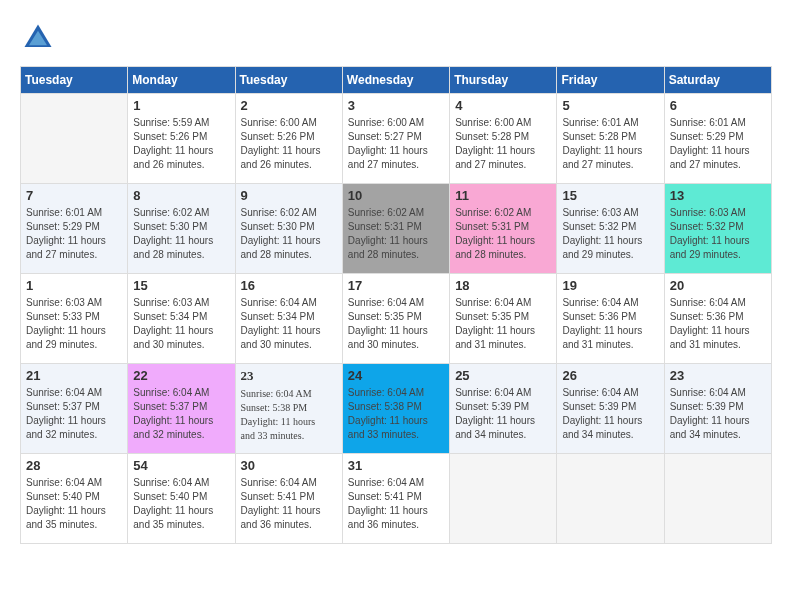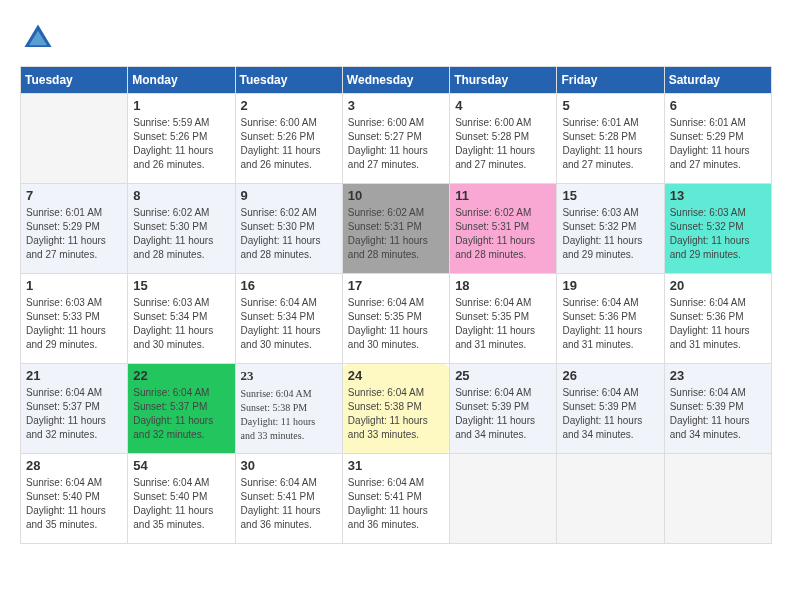--- a/index.html
+++ b/index.html
@@ -269,35 +269,35 @@
         </td>
       </tr>
       <tr>
         <td style="background: rgb(240, 244, 250);">
           <div class="day-number">21</div>
           <div class="day-info" style="white-space: pre-line;">Sunrise: 6:04 AM
 Sunset: 5:37 PM
 Daylight: 11 hours
 and 32 minutes.</div>
         </td>
-        <td style="background: #22c55e;">
+        <td style="background: #f0abfc;">
           <div class="day-number">22</div>
           <div class="day-info" style="white-space: pre-line;">Sunrise: 6:04 AM
 Sunset: 5:37 PM
 Daylight: 11 hours
 and 32 minutes.</div>
         </td>
         <td style="background: rgb(240, 244, 250); font-family: Liberation Serif, serif;">
           <div class="day-number">23</div>
           <div class="day-info" style="white-space: pre-line;">Sunrise: 6:04 AM
 Sunset: 5:38 PM
 Daylight: 11 hours
 and 33 minutes.</div>
         </td>
-        <td style="background: #fef9c3; border-radius: 7px;">
+        <td style="background: #0ea5e9;">
           <div class="day-number">24</div>
           <div class="day-info" style="white-space: pre-line;">Sunrise: 6:04 AM
 Sunset: 5:38 PM
 Daylight: 11 hours
 and 33 minutes.</div>
         </td>
         <td style="background: rgb(240, 244, 250);">
           <div class="day-number">25</div>
           <div class="day-info" style="white-space: pre-line;">Sunrise: 6:04 AM
 Sunset: 5:39 PM

